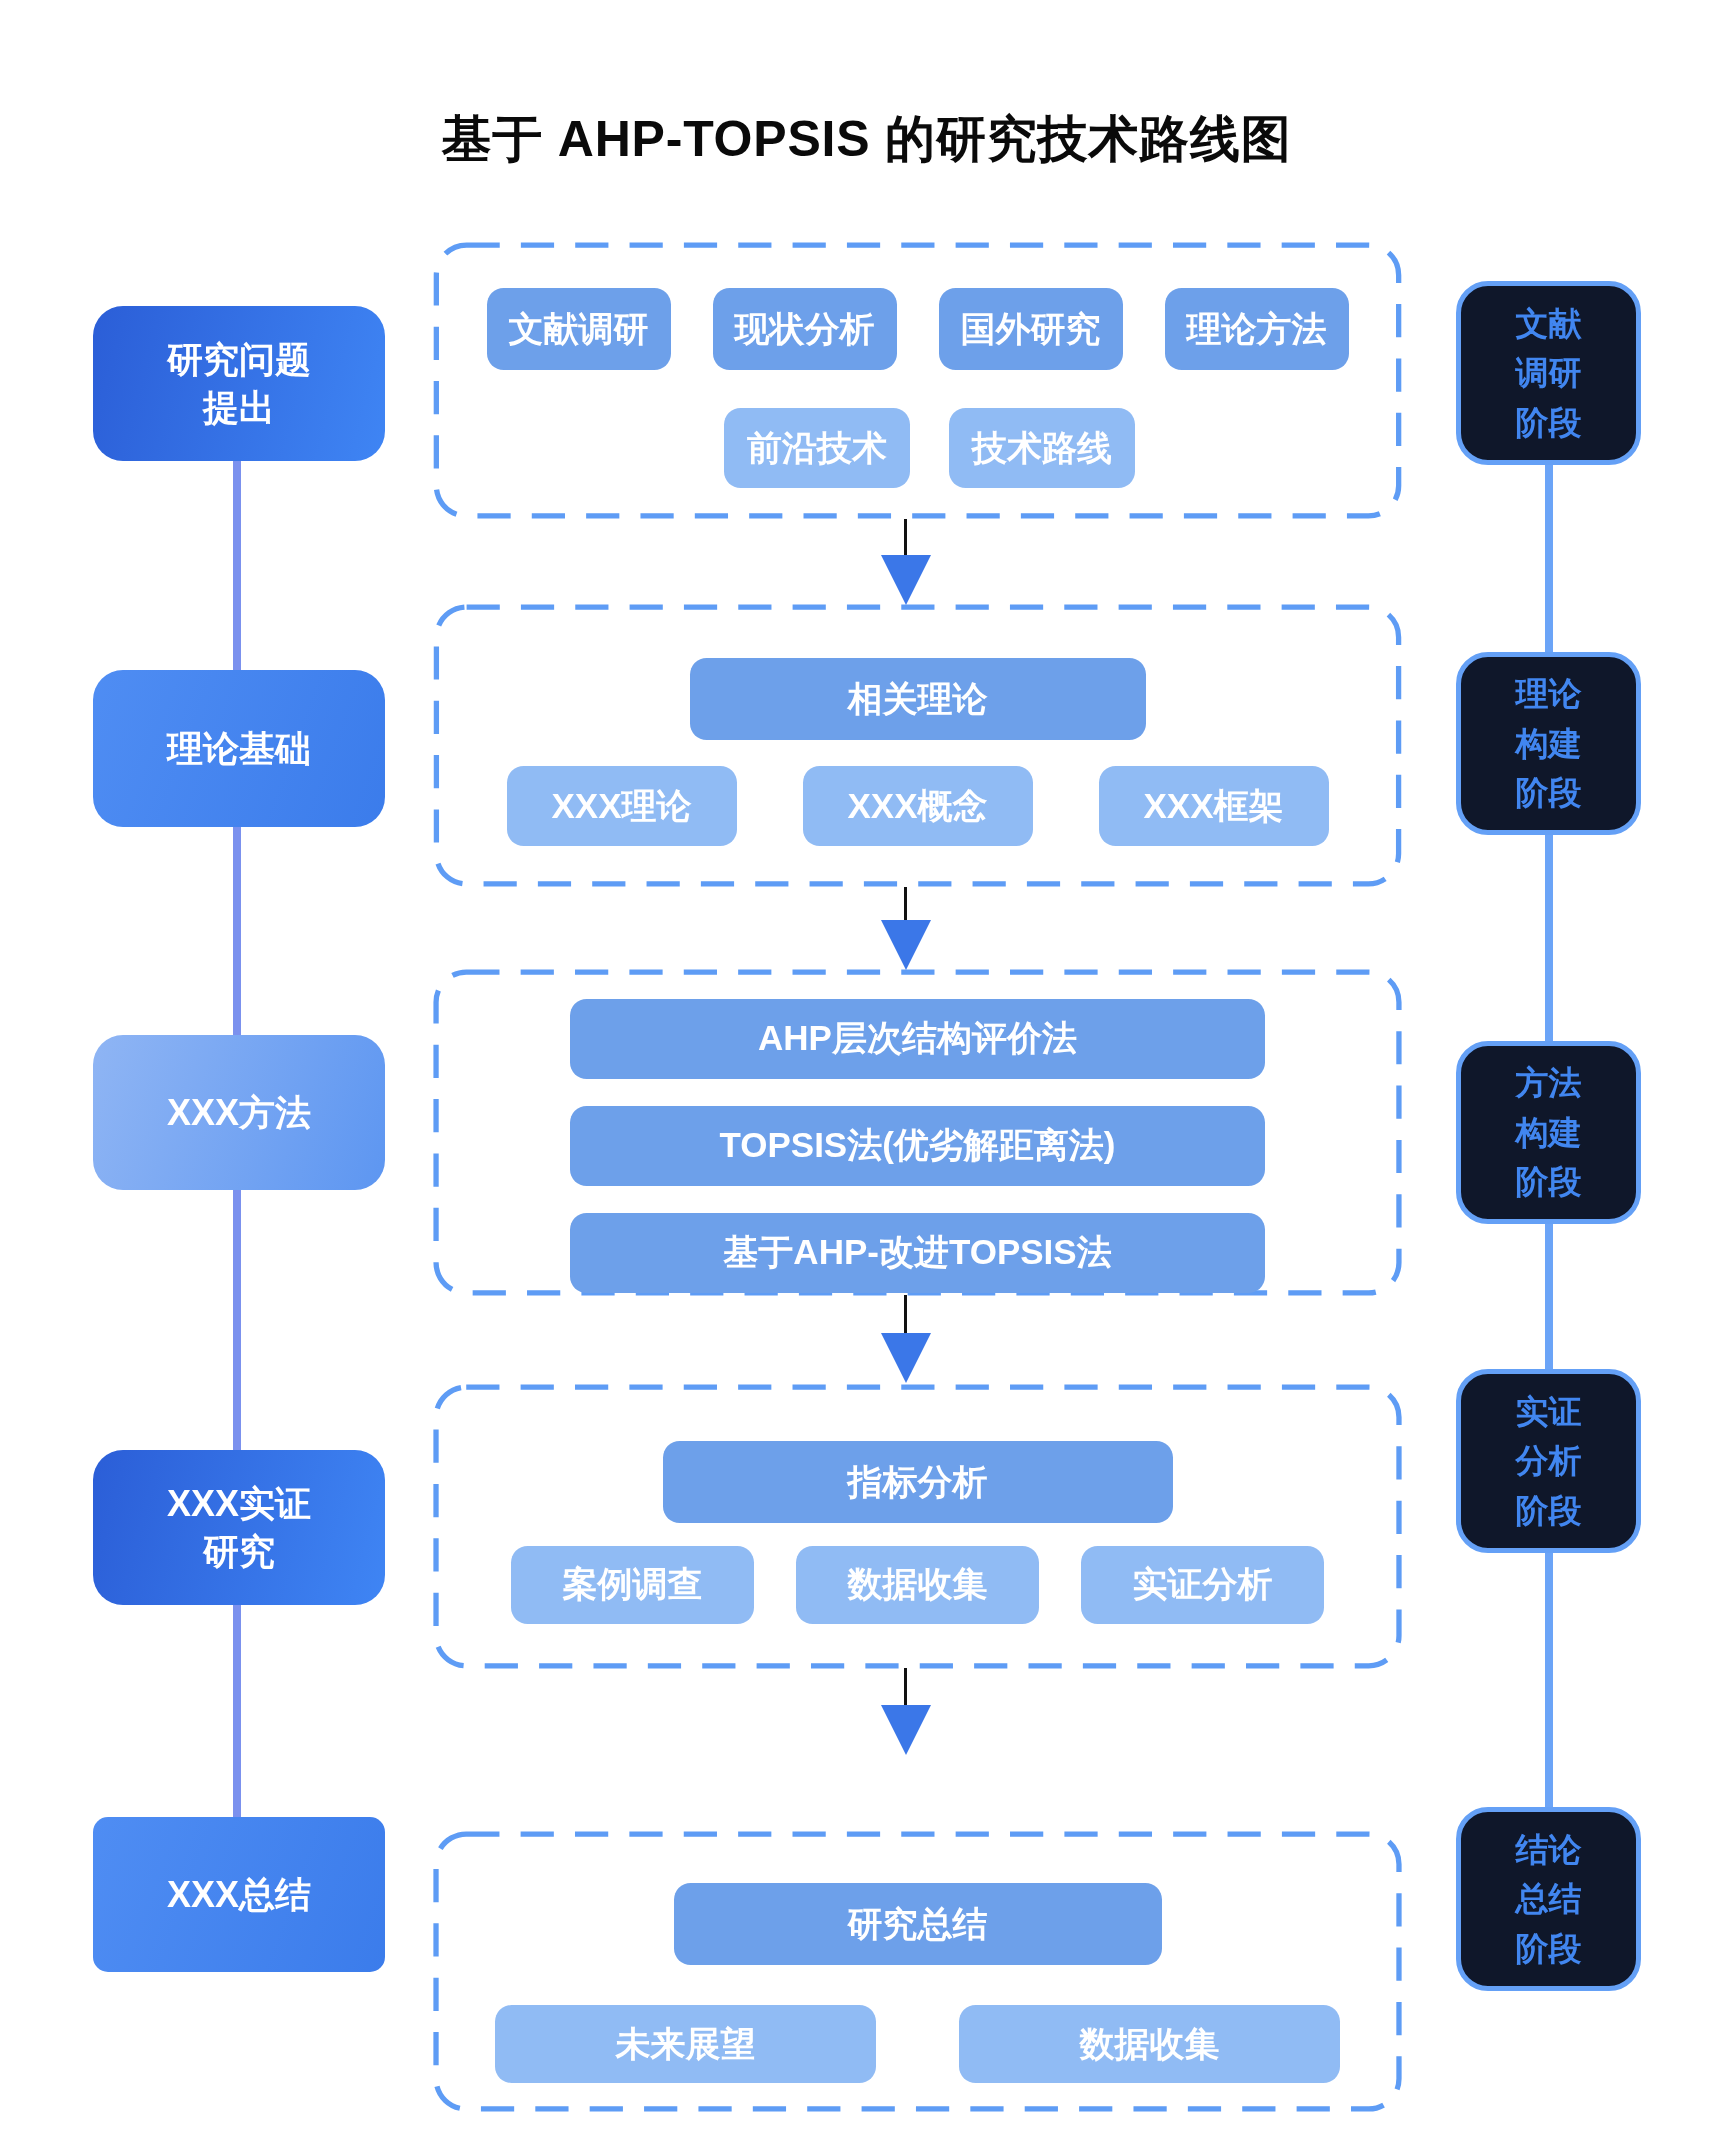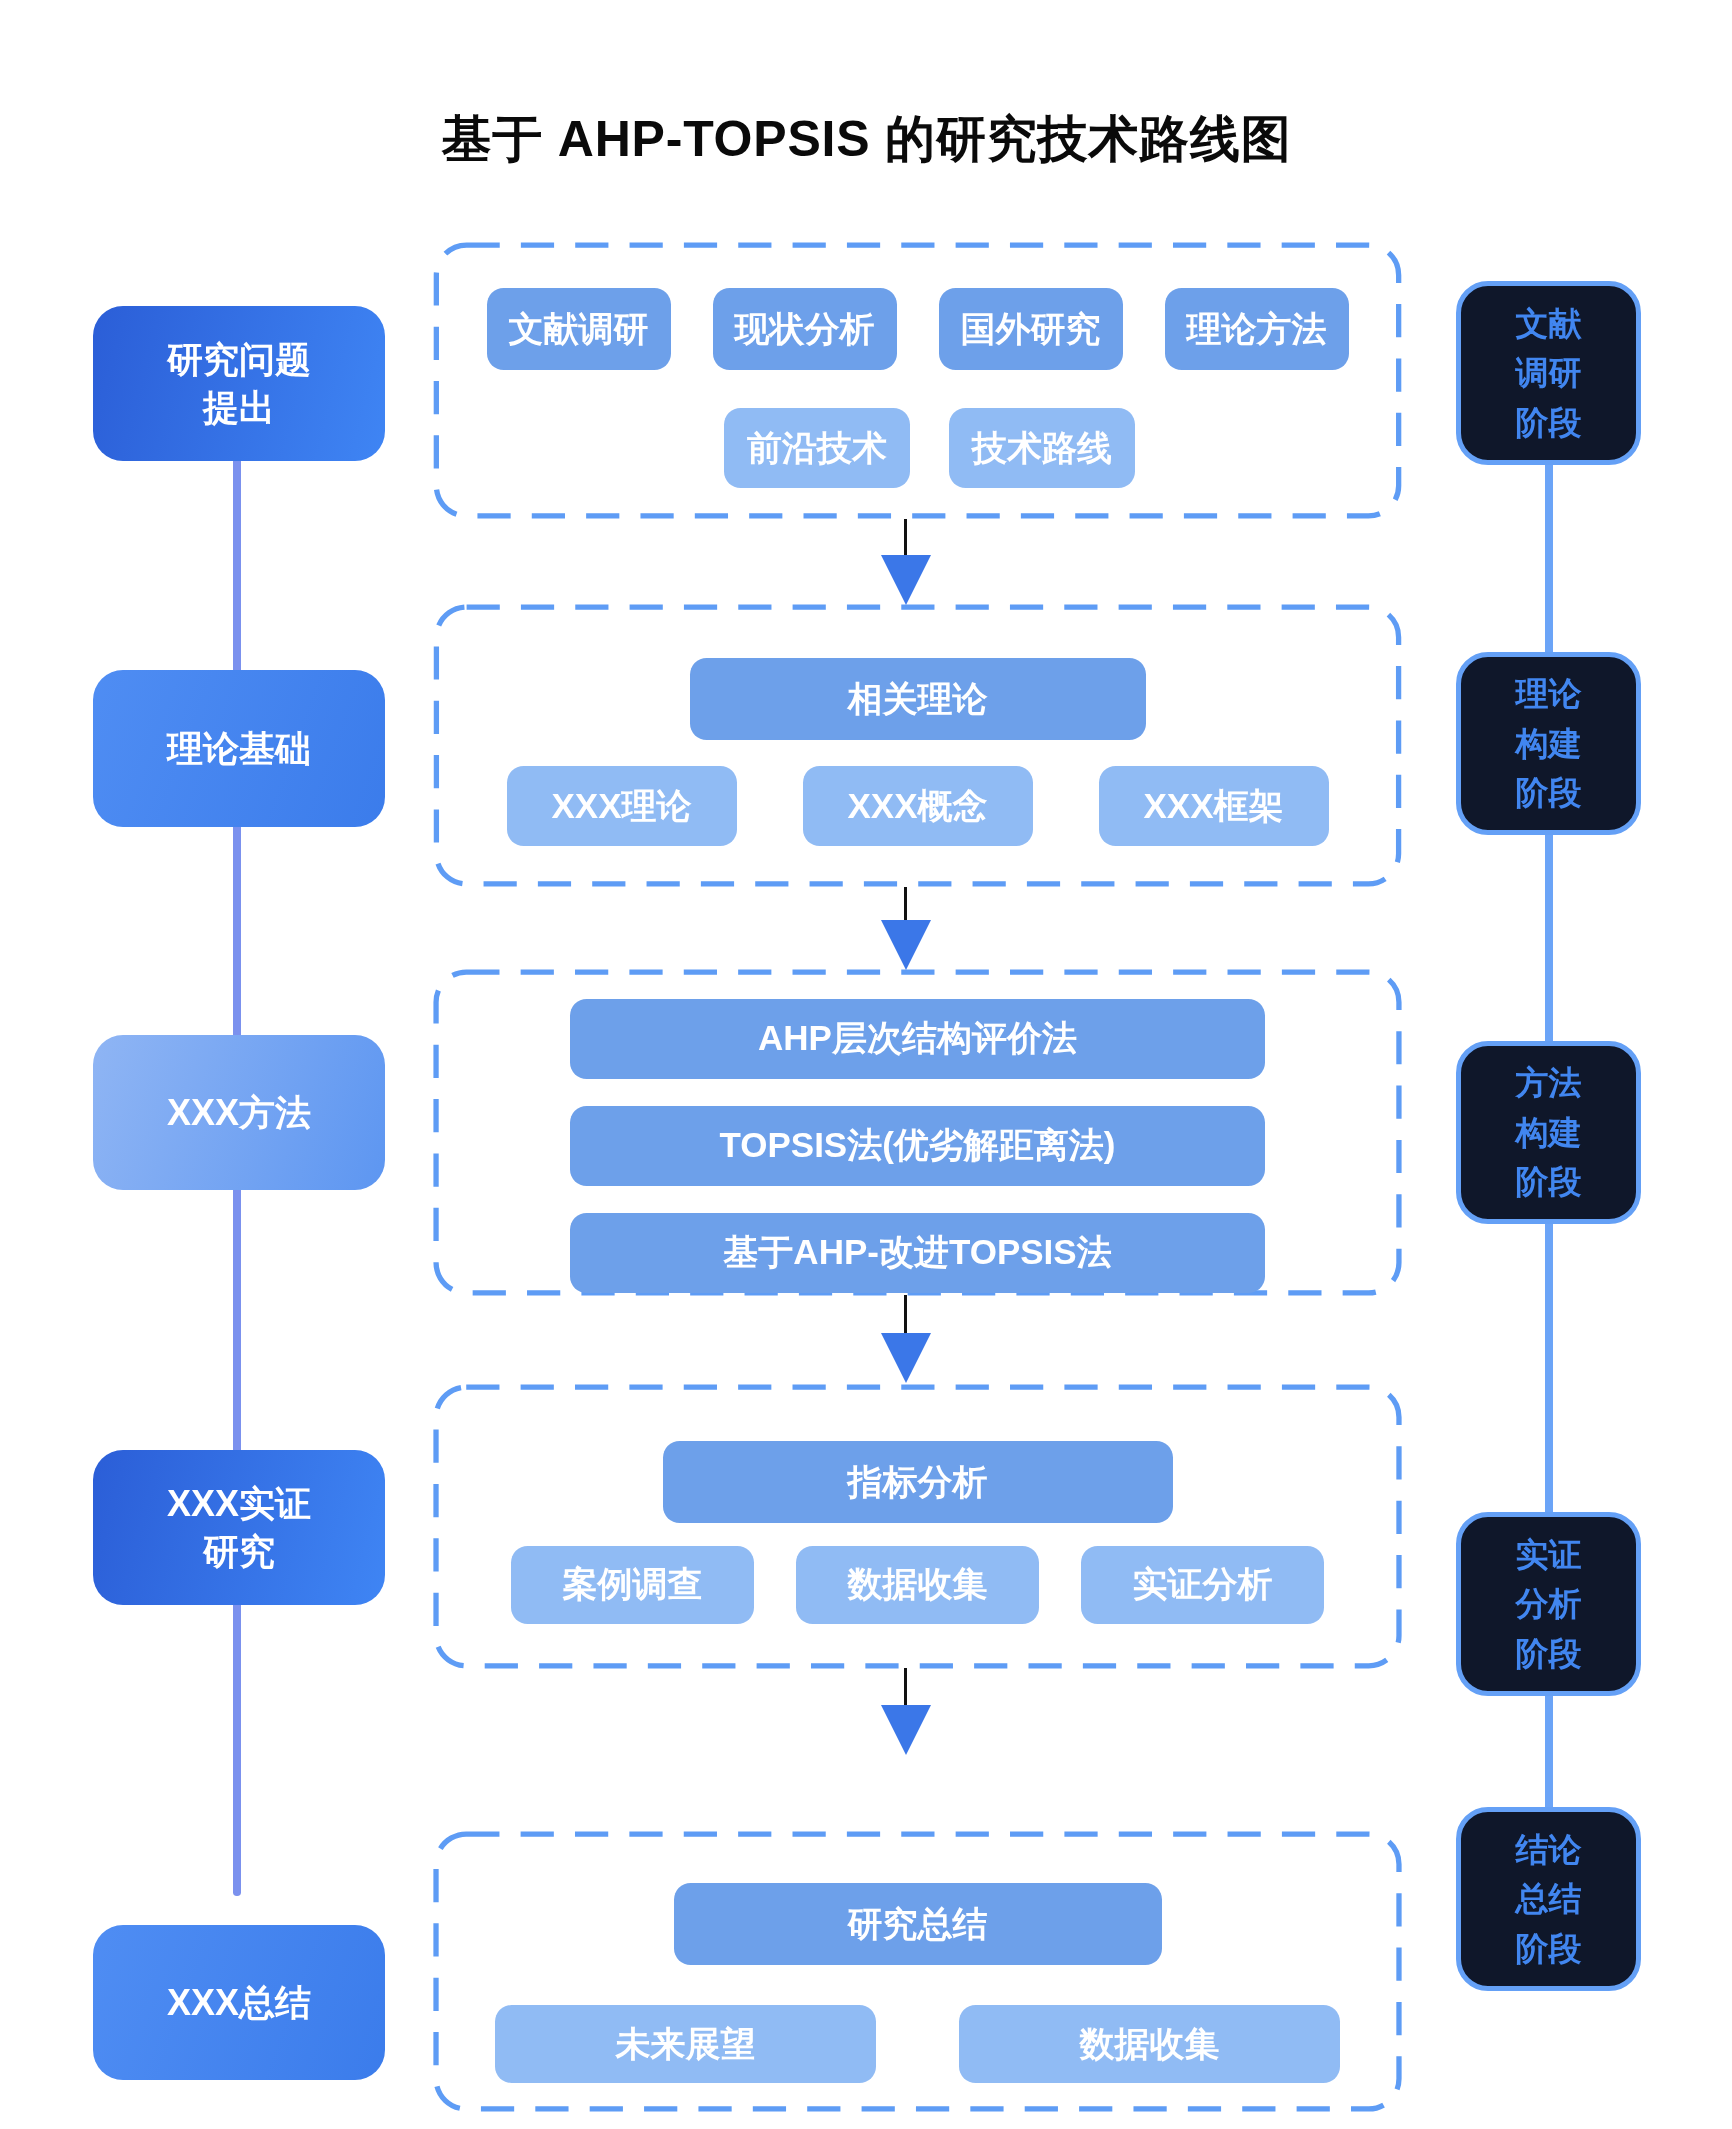--- a/index.html
+++ b/index.html
@@ -18,21 +18,21 @@
   .stage{position:absolute;left:93px;width:292px;height:155px;border-radius:30px;z-index:2;
          display:flex;align-items:center;justify-content:center;text-align:center;
          color:#ffffff;font-weight:700;font-size:36px;line-height:1.32;white-space:pre-line;}
   .tone-dark{background:linear-gradient(105deg,#2b5ed7 0%,#3f85f4 100%);}
   .tone-medium{background:linear-gradient(110deg,#4f8df3 0%,#3b7ceb 100%);}
   .tone-light{background:linear-gradient(110deg,#8fb5f4 0%,#5d96f1 100%);}
   .stage.s1{top:306px;}
   .stage.s2{top:670px;height:157px;}
   .stage.s3{top:1035px;}
   .stage.s4{top:1450px;}
-  .stage.s5{top:1925px;}
+  .stage.s5{top:1817px;border-radius:15px;}
 
   
   .panel{position:absolute;left:433px;width:969px;z-index:1;}
   .panel .dash{position:absolute;left:0;top:0;}
   .panel-content{position:absolute;left:0;top:0;width:100%;height:100%;
                  display:flex;flex-direction:column;align-items:center;}
   .p1{top:242px;height:277px;}
   .p2{top:604px;height:283px;}
   .p3{top:969px;height:327px;}
   .p4{top:1384px;height:285px;}
@@ -65,21 +65,21 @@
   .p5 .row .chip{width:381px;height:78px;}
 
   
   .phase{position:absolute;left:1456px;width:185px;height:184px;z-index:2;
          background:#0f172a;border:5.3px solid #64a0f6;border-radius:32px;box-sizing:border-box;
          display:flex;align-items:center;justify-content:center;text-align:center;
          color:#4186f0;font-weight:700;font-size:33px;line-height:1.5;white-space:pre-line;}
   .phase.r1{top:281px;}
   .phase.r2{top:652px;height:183px;}
   .phase.r3{top:1041px;height:183px;}
-  .phase.r4{top:1512px;align-items:center;}
+  .phase.r4{top:1369px;align-items:center;}
   .phase.r5{top:1807px;height:184px;}
 
   
   .arrow{position:absolute;left:881px;width:50px;z-index:2;}
   .arrow .stem{position:absolute;left:23.4px;top:0;width:3px;background:#111111;}
   .arrow .head{position:absolute;left:0;width:0;height:0;
                border-left:25px solid transparent;border-right:25px solid transparent;
                border-top:50px solid #3b77e8;}
   .a1{top:519px;} .a1 .stem{height:39px;} .a1 .head{top:36px;}
   .a2{top:887px;} .a2 .stem{height:37px;} .a2 .head{top:33px;}

